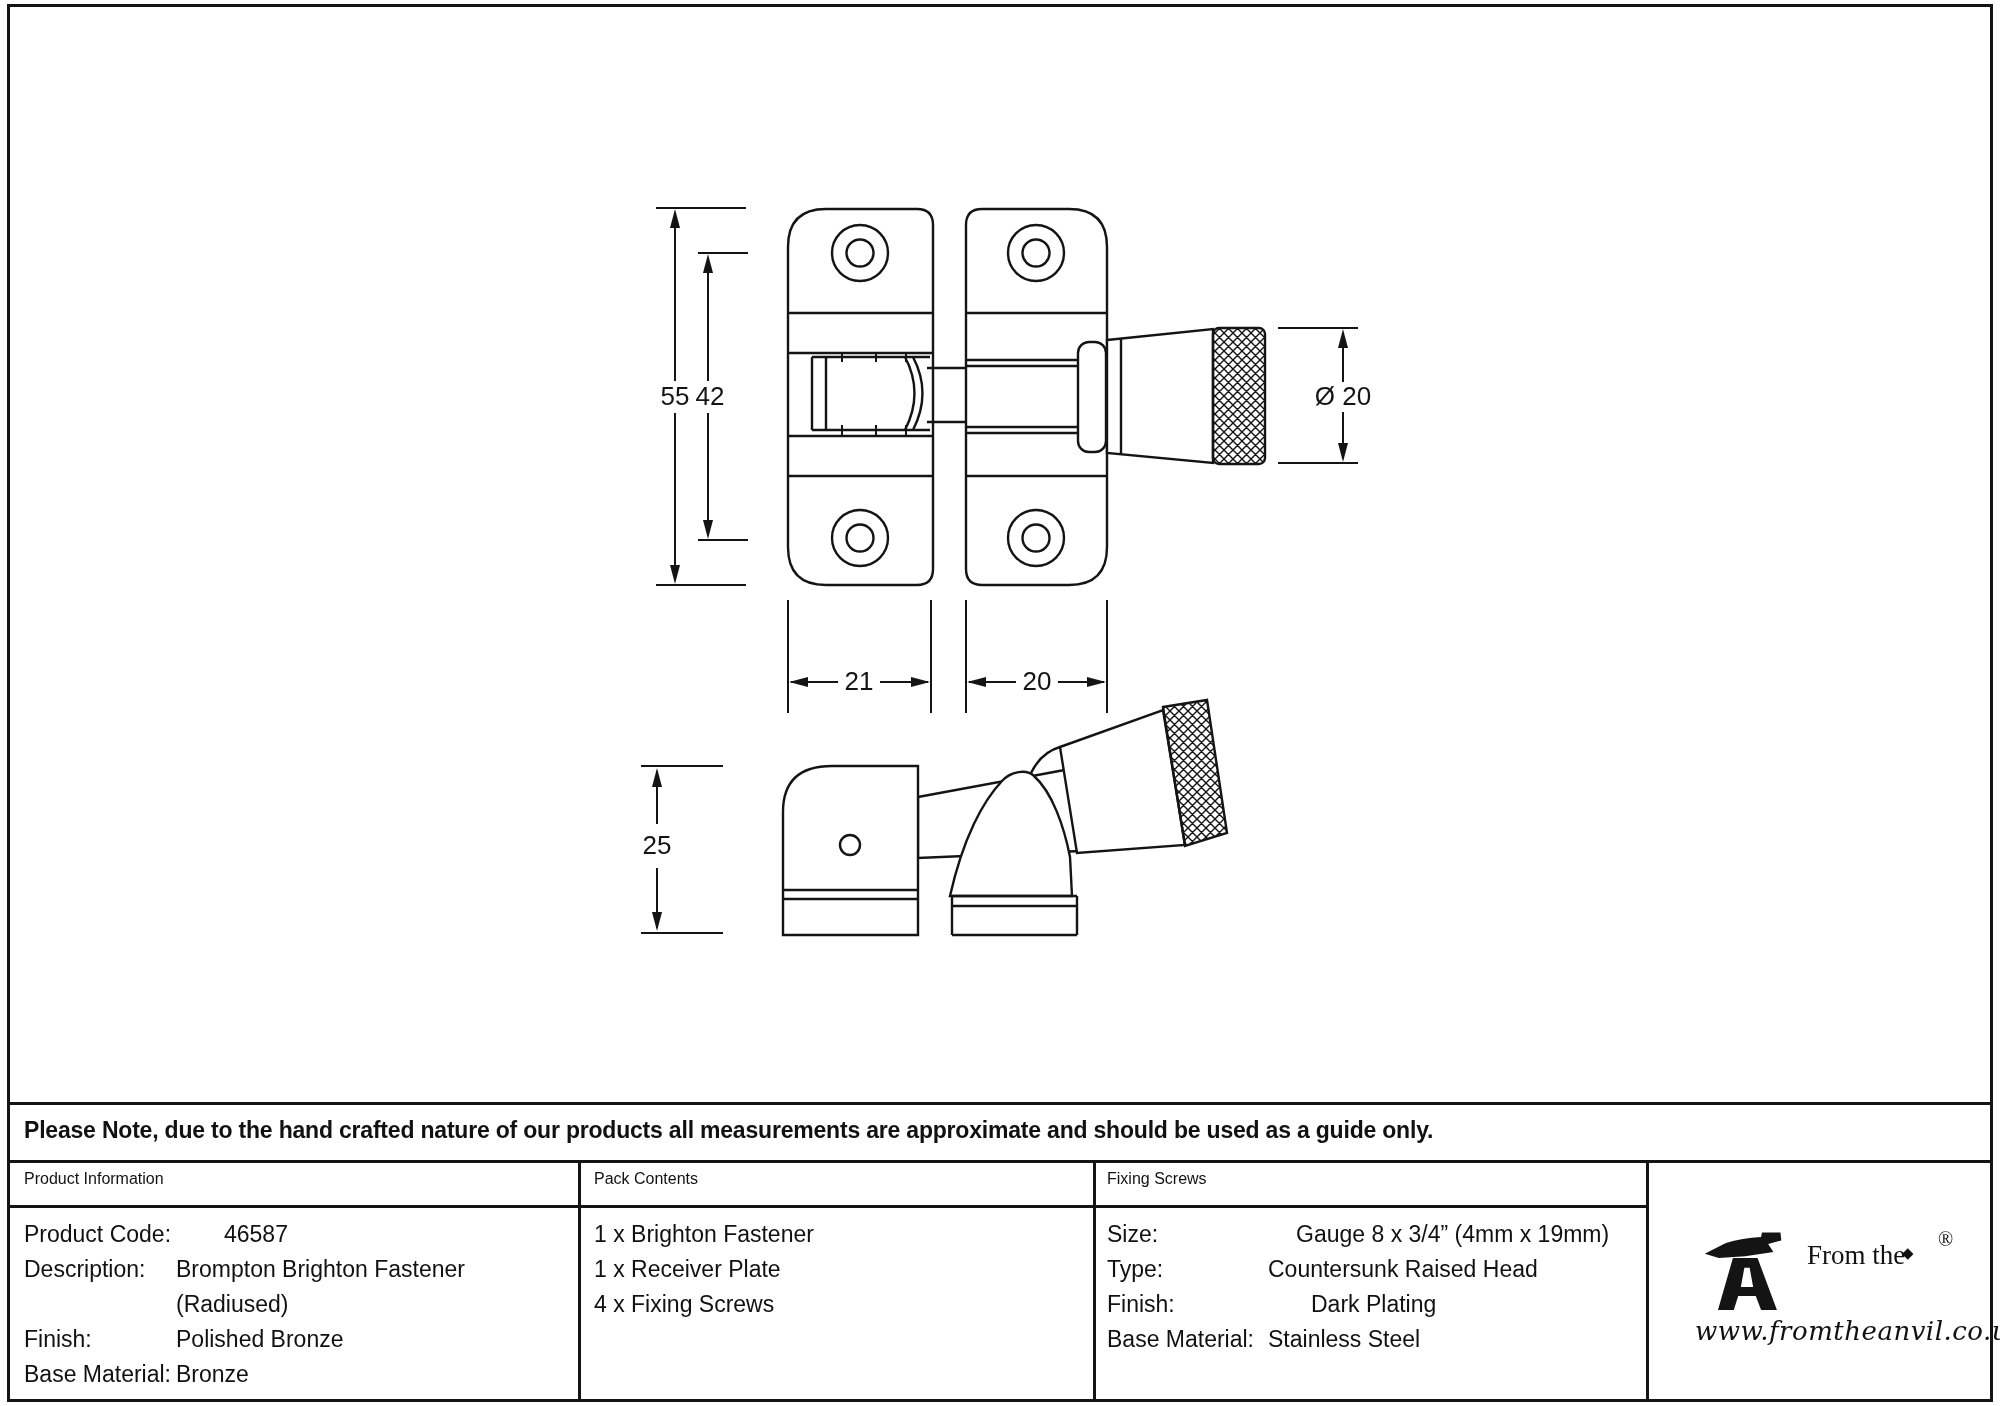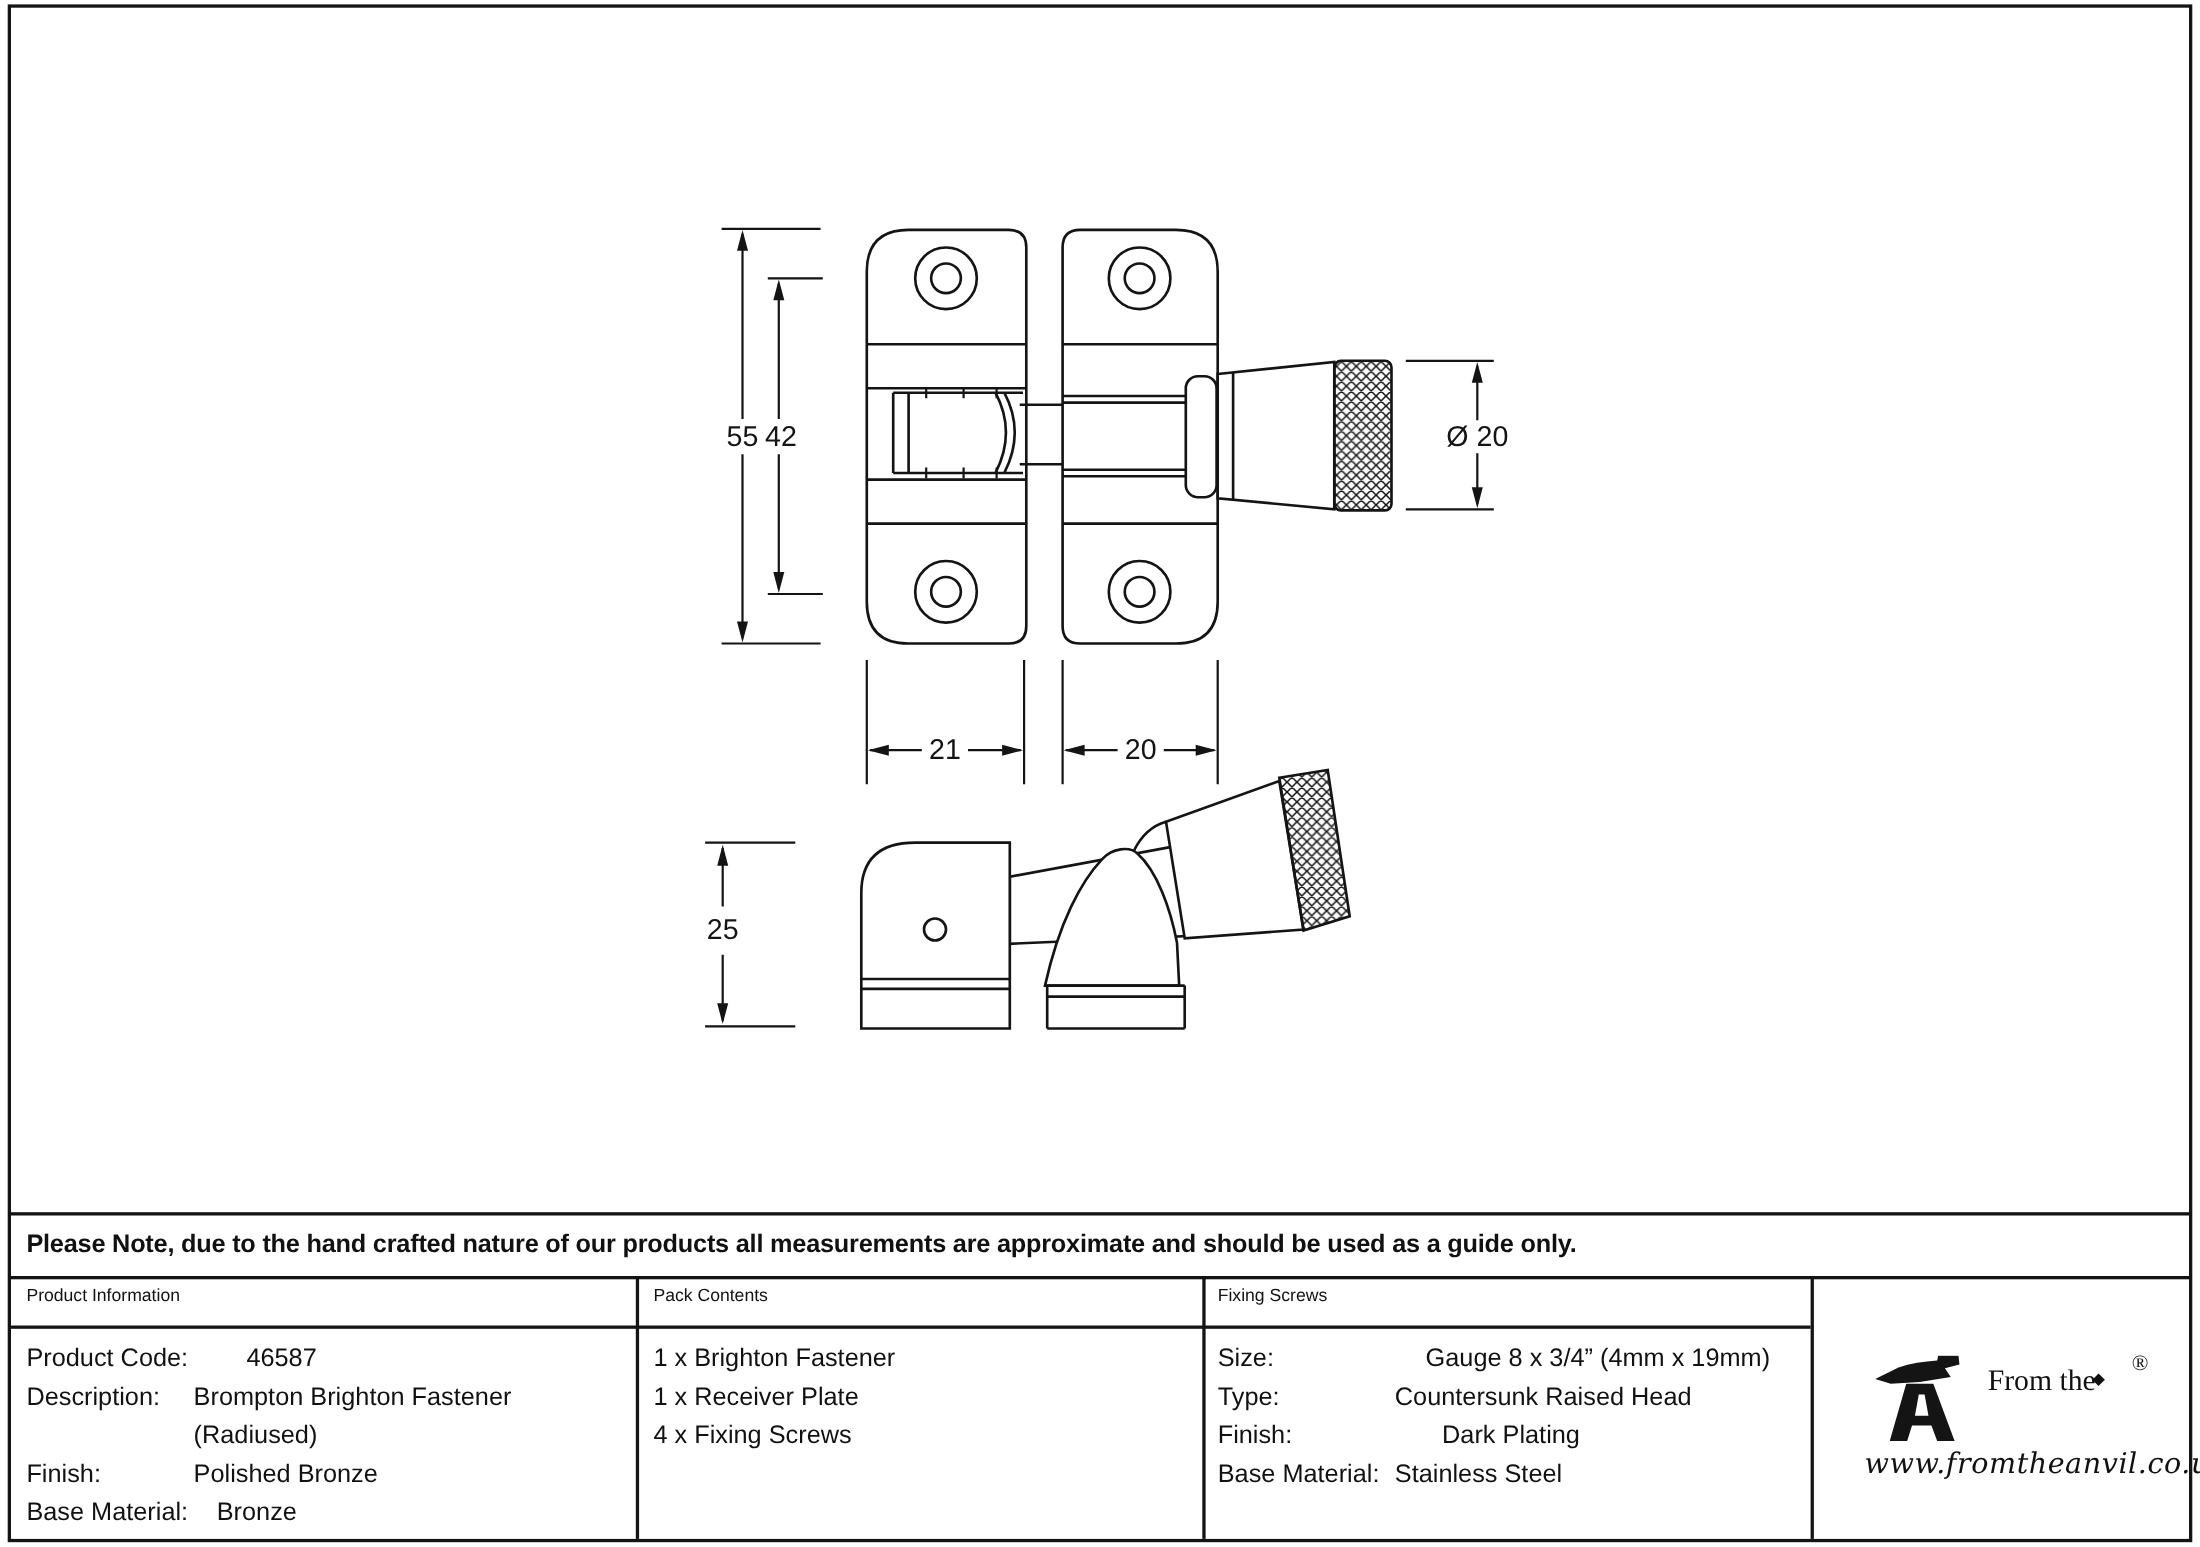--- a/index.html
+++ b/index.html
@@ -160,21 +160,21 @@
 <div>
   <span class="abs cell-label" style="left:24px;top:1221px;">Product Code:</span>
   <span class="abs cell-value" style="left:176px;top:1221px;margin-left:48px;">46587</span>
   <span class="abs cell-label" style="left:24px;top:1256px;">Description:</span>
   <span class="abs cell-value" style="left:176px;top:1256px;">Brompton Brighton Fastener</span>
   <span class="abs cell-label" style="left:24px;top:1291px;"></span>
   <span class="abs cell-value" style="left:176px;top:1291px;">(Radiused)</span>
   <span class="abs cell-label" style="left:24px;top:1326px;">Finish:</span>
   <span class="abs cell-value" style="left:176px;top:1326px;">Polished Bronze</span>
   <span class="abs cell-label" style="left:24px;top:1361px;">Base Material:</span>
-  <span class="abs cell-value" style="left:176px;top:1361px;margin-left:21px;">Bronze</span>
+  <span class="abs cell-value" style="left:176px;top:1361px;">Bronze</span>
 </div>
 
 <div>
   <span class="abs pack-item" style="left:594px;top:1221px;">1 x Brighton Fastener</span>
   <span class="abs pack-item" style="left:594px;top:1256px;">1 x Receiver Plate</span>
   <span class="abs pack-item" style="left:594px;top:1291px;">4 x Fixing Screws</span>
 </div>
 
 <div>
   <span class="abs cell-label" style="left:1107px;top:1221px;">Size:</span>

